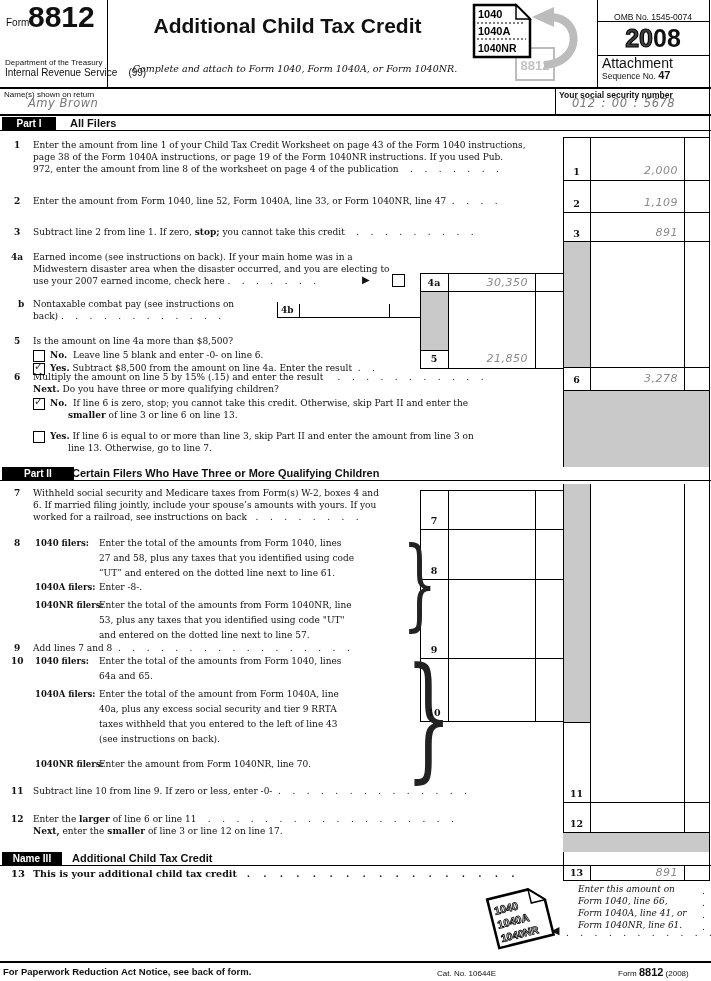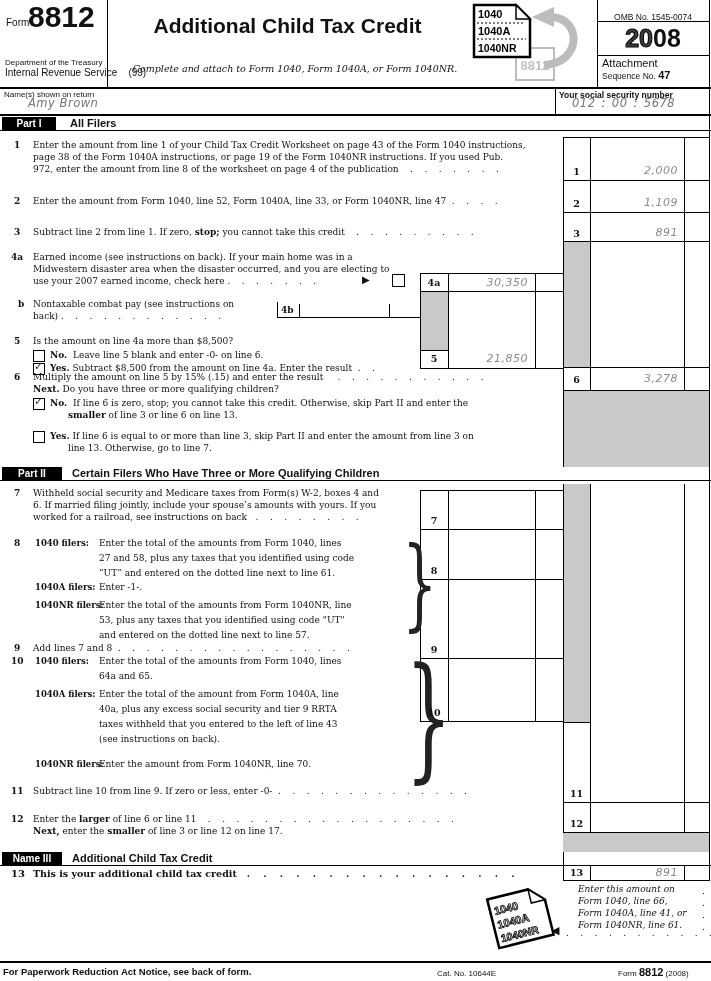--- a/index.html
+++ b/index.html
@@ -56,21 +56,21 @@
     <line x1="7" y1="37" x2="56" y2="37" stroke="#000" stroke-width="1" stroke-dasharray="2,2"></line>
     <text x="8" y="16" font-family="Liberation Sans,sans-serif" font-size="11" font-weight="bold" fill="#000">1040</text>
     <text x="8" y="33" font-family="Liberation Sans,sans-serif" font-size="11" font-weight="bold" fill="#000">1040A</text>
     <text x="8" y="50" font-family="Liberation Sans,sans-serif" font-size="10.5" font-weight="bold" fill="#000">1040NR</text>
   </svg>
 
   <div class="t sans" style="left:597px;top:11px;width:112px;text-align:center;font-size:8.5px">OMB No. 1545-0074</div>
   <div class="hl" style="left:597px;top:21px;width:112px"></div>
   <div class="t sans b" style="left:597px;top:24px;width:112px;text-align:center;font-size:25px;line-height:28px"><span class="yr20">20</span><span>08</span></div>
   <div class="hl" style="left:597px;top:55px;width:112px"></div>
-  <div class="t sans" style="left:602px;top:58px;font-size:11px;line-height:11px">Attachment</div>
+  <div class="t sans" style="left:602px;top:58px;font-size:14px;line-height:11px">Attachment</div>
   <div class="t sans" style="left:602px;top:69px;font-size:8.5px;line-height:12px"><span>Sequence No. </span><span class="b" style="font-size:11px">47</span></div>
 
   <div class="vl" style="left:555px;top:87px;height:28px"></div>
   <div class="hl" style="left:0;top:114px;width:711px;height:2px"></div>
   <div class="t sans" style="left:4px;top:89px;font-size:8px">Name(s) shown on return</div>
   <div class="hand" style="left:28px;top:96px">Amy Brown</div>
   <div class="t sans b" style="left:559px;top:89px;font-size:8.5px">Your social security number</div>
   <div class="hand" style="left:572px;top:96px"><span>012</span><span style="color:#555;padding:0 6px">:</span><span>00</span><span style="color:#555;padding:0 6px">:</span><span>5678</span></div>
 
   <div class="bar" style="left:2px;top:117px;width:54px">Part I</div>
@@ -149,21 +149,21 @@
   <div class="t" style="left:33px;top:383px"><span class="b">Next.</span><span> Do you have three or more qualifying children?</span></div>
   <div class="cb ck" style="left:33px;top:398px"></div>
   <div class="t" style="left:50px;top:397px"><span class="b">No.</span><span>  </span><span>If line 6 is zero, stop; you cannot take this credit. Otherwise, skip Part II and enter the</span></div>
   <div class="t" style="left:68px;top:409px"><span class="b">smaller</span><span> of line 3 or line 6 on line 13.</span></div>
   <div class="cb" style="left:33px;top:431px"></div>
   <div class="t" style="left:50px;top:430px"><span class="b">Yes.</span><span> </span><span>If line 6 is equal to or more than line 3, skip Part II and enter the amount from line 3 on</span></div>
   <div class="t" style="left:68px;top:442px">line 13. Otherwise, go to line 7.</div>
   <div class="num" style="left:563px;top:374px;width:27px">6</div>
   <div class="val" style="left:590px;top:372px;width:88px">3,278</div>
 
-  <div class="bar" style="left:2px;top:467px;width:60px">Part II</div>
+  <div class="bar" style="left:2px;top:467px;width:72px">Part II</div>
   <div class="bt" style="left:72px;top:467px">Certain Filers Who Have Three or More Qualifying Children</div>
   <div class="hl" style="left:0;top:480px;width:711px"></div>
 
   <div class="gray" style="left:564px;top:484px;width:26px;height:238px"></div>
   <div class="vl" style="left:563px;top:484px;height:397px"></div>
   <div class="vl" style="left:590px;top:484px;height:349px"></div>
   <div class="vl" style="left:684px;top:484px;height:349px"></div>
   <div class="hl" style="left:563px;top:722px;width:27px"></div>
   <div class="vl" style="left:420px;top:490px;height:231px"></div>
   <div class="vl" style="left:448px;top:490px;height:231px"></div>
@@ -180,21 +180,21 @@
   <div class="t" style="left:33px;top:511px">worked for a railroad, see instructions on back   .    .    .    .    .    .    .    .</div>
   <div class="num" style="left:420px;top:515px;width:28px">7</div>
   <div class="val" style="left:448px;top:514px;width:80px"></div>
 
   <div class="t b" style="left:14px;top:537px">8</div>
   <div class="t b" style="left:35px;top:537px;font-size:8.5px">1040 filers:</div>
   <div class="t" style="left:99px;top:537px">Enter the total of the amounts from Form 1040, lines</div>
   <div class="t" style="left:99px;top:552px">27 and 58, plus any taxes that you identified using code</div>
   <div class="t" style="left:99px;top:567px">“UT” and entered on the dotted line next to line 61.</div>
   <div class="t b" style="left:35px;top:581px;font-size:8.5px">1040A filers:</div>
-  <div class="t" style="left:99px;top:581px">Enter -1-.</div>
+  <div class="t" style="left:99px;top:581px">Enter -8-.</div>
   <div class="t b" style="left:35px;top:599px;font-size:8.5px">1040NR filers:</div>
   <div class="t" style="left:99px;top:599px">Enter the total of the amounts from Form 1040NR, line</div>
   <div class="t" style="left:99px;top:614px">53, plus any taxes that you identified using code "UT"</div>
   <div class="t" style="left:99px;top:629px">and entered on the dotted line next to line 57.</div>
   <div class="brace" style="left:388px;top:531px;font-size:100px;line-height:106px;transform:scaleX(.55)">}</div>
   <div class="num" style="left:420px;top:565px;width:28px">8</div>
   <div class="val" style="left:448px;top:564px;width:80px"></div>
 
   <div class="t b" style="left:14px;top:642px">9</div>
   <div class="t" style="left:33px;top:642px">Add lines 7 and 8  .    .    .    .    .    .    .    .    .    .    .    .    .    .    .    .    .</div>

